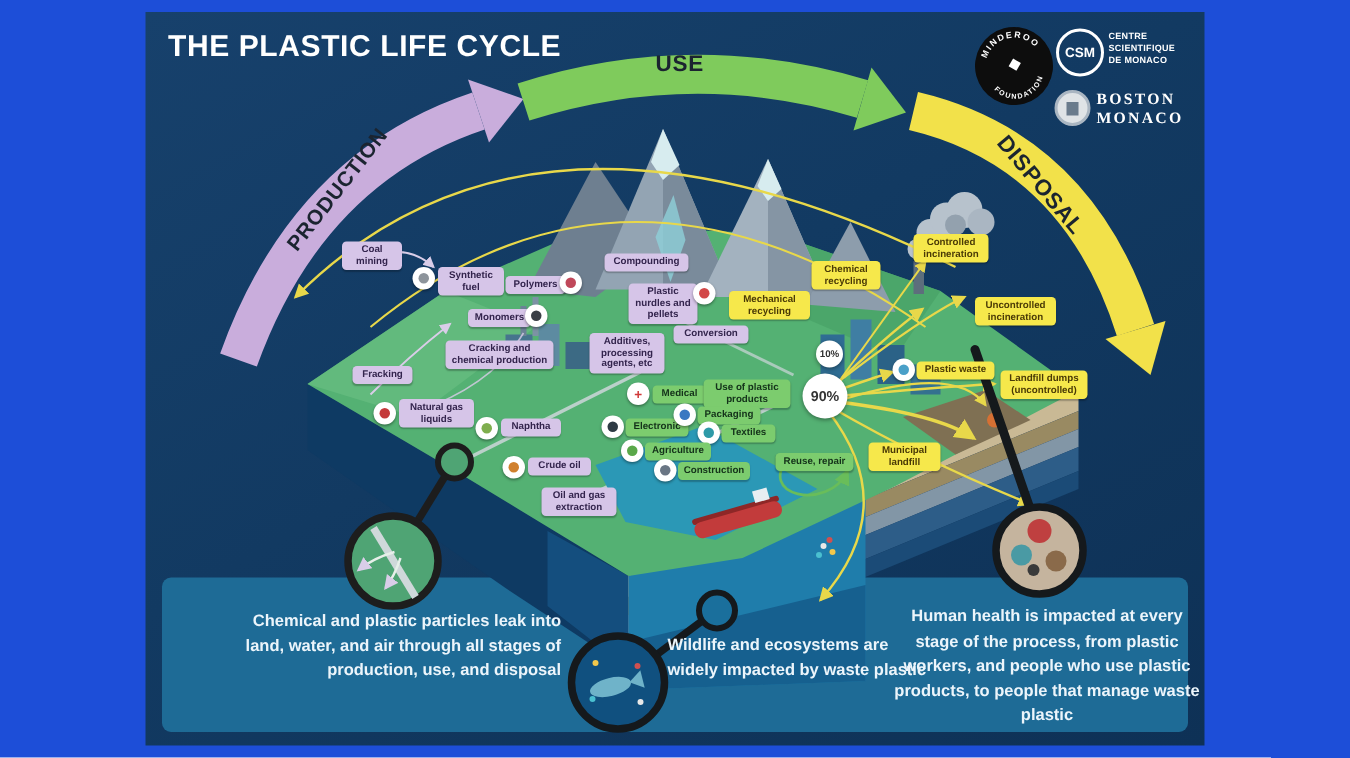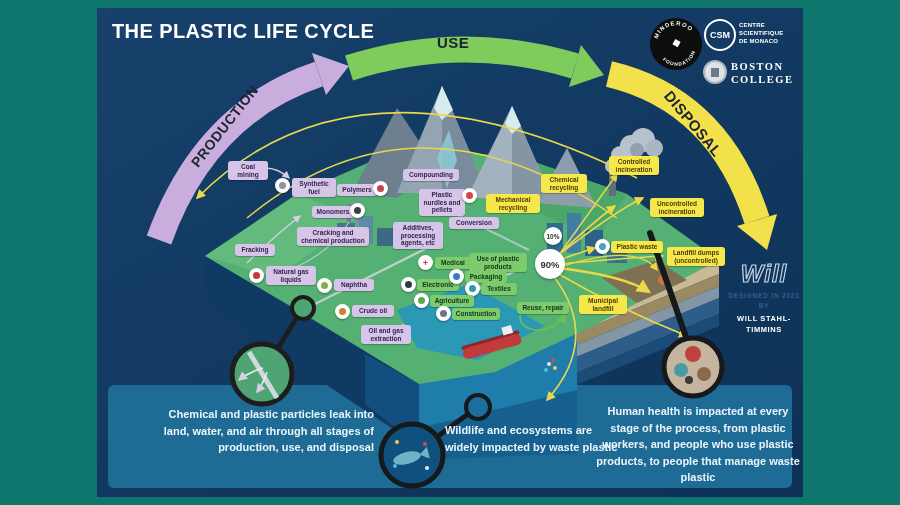--- a/index.html
+++ b/index.html
@@ -1,16 +1,16 @@
 <!DOCTYPE html>
 <html><head>
 <meta charset="utf-8">
 <style>
   html,body{margin:0;padding:0;background:#fff;}
-  .stage{position:relative;width:900px;height:505px;background:#0f766e;overflow:hidden;
+  .stage{position:relative;width:900px;height:505px;background:#1d4ed8;overflow:hidden;
          font-family:"Liberation Sans",sans-serif;}
   .poster{position:absolute;left:97px;top:8px;width:706px;height:489px;overflow:hidden;
           background:linear-gradient(150deg,#17416c 0%,#123a62 45%,#0e3156 100%);}
   .panel{position:absolute;left:11px;top:377px;width:684px;height:103px;border-radius:6px;
          background:#1e6b96;}
   svg.scene{position:absolute;left:0;top:0;width:706px;height:489px;}
   .title{position:absolute;left:15px;top:12px;font-size:20px;font-weight:800;color:#fff;
          letter-spacing:.4px;}
   .phase{position:absolute;font-weight:800;color:#1b2430;font-size:15px;letter-spacing:.5px;}
   .phase.prod{left:78px;top:110px;transform:rotate(-52deg);font-size:14px;}
@@ -242,21 +242,21 @@
   <div class="csm-text">
     <div>CENTRE</div>
     <div>SCIENTIFIQUE</div>
     <div>DE MONACO</div>
   </div>
   <div class="bc-seal">
         <i></i>
       </div>
   <div class="bc-text">
     <div>BOSTON</div>
-    <div>COLLEGE</div>
+    <div>MONACO</div>
   </div>
 
   <div class="lbl p" style="left:131px;top:153px;width:34px;">Coal mining</div>
   <div class="ic" style="left:178px;top:170px;">
         <i style="background:#8d949b;"></i>
       </div>
   <div class="lbl p" style="left:195px;top:170px;width:38px;">Synthetic fuel</div>
   <div class="lbl p" style="left:240px;top:176px;width:34px;">Polymers</div>
   <div class="ic" style="left:276px;top:173px;">
         <i style="background:#c0485a;"></i>
@@ -324,19 +324,14 @@
   <div class="lbl d" style="left:570px;top:239px;width:52px;">Landfill dumps (uncontrolled)</div>
   <div class="lbl d" style="left:482px;top:287px;width:42px;">Municipal landfill</div>
 
   <div class="pct p10">10%</div>
   <div class="pct p90">90%</div>
 
   <div class="cap c1">Chemical and plastic particles leak into land, water, and air through all stages of production, use, and disposal</div>
   <div class="cap c2">Wildlife and ecosystems are widely impacted by waste plastic</div>
   <div class="cap c3">Human health is impacted at every stage of the process, from plastic workers, and people who use plastic products, to people that manage waste plastic</div>
 
-  <div class="credit">
-    <div class="wlogo">Will</div>
-    <div class="made">DESIGNED IN 2023 BY</div>
-    <div class="name">WILL STAHL-TIMMINS</div>
-  </div>
  </div>
 </div>
 
 </body></html>

